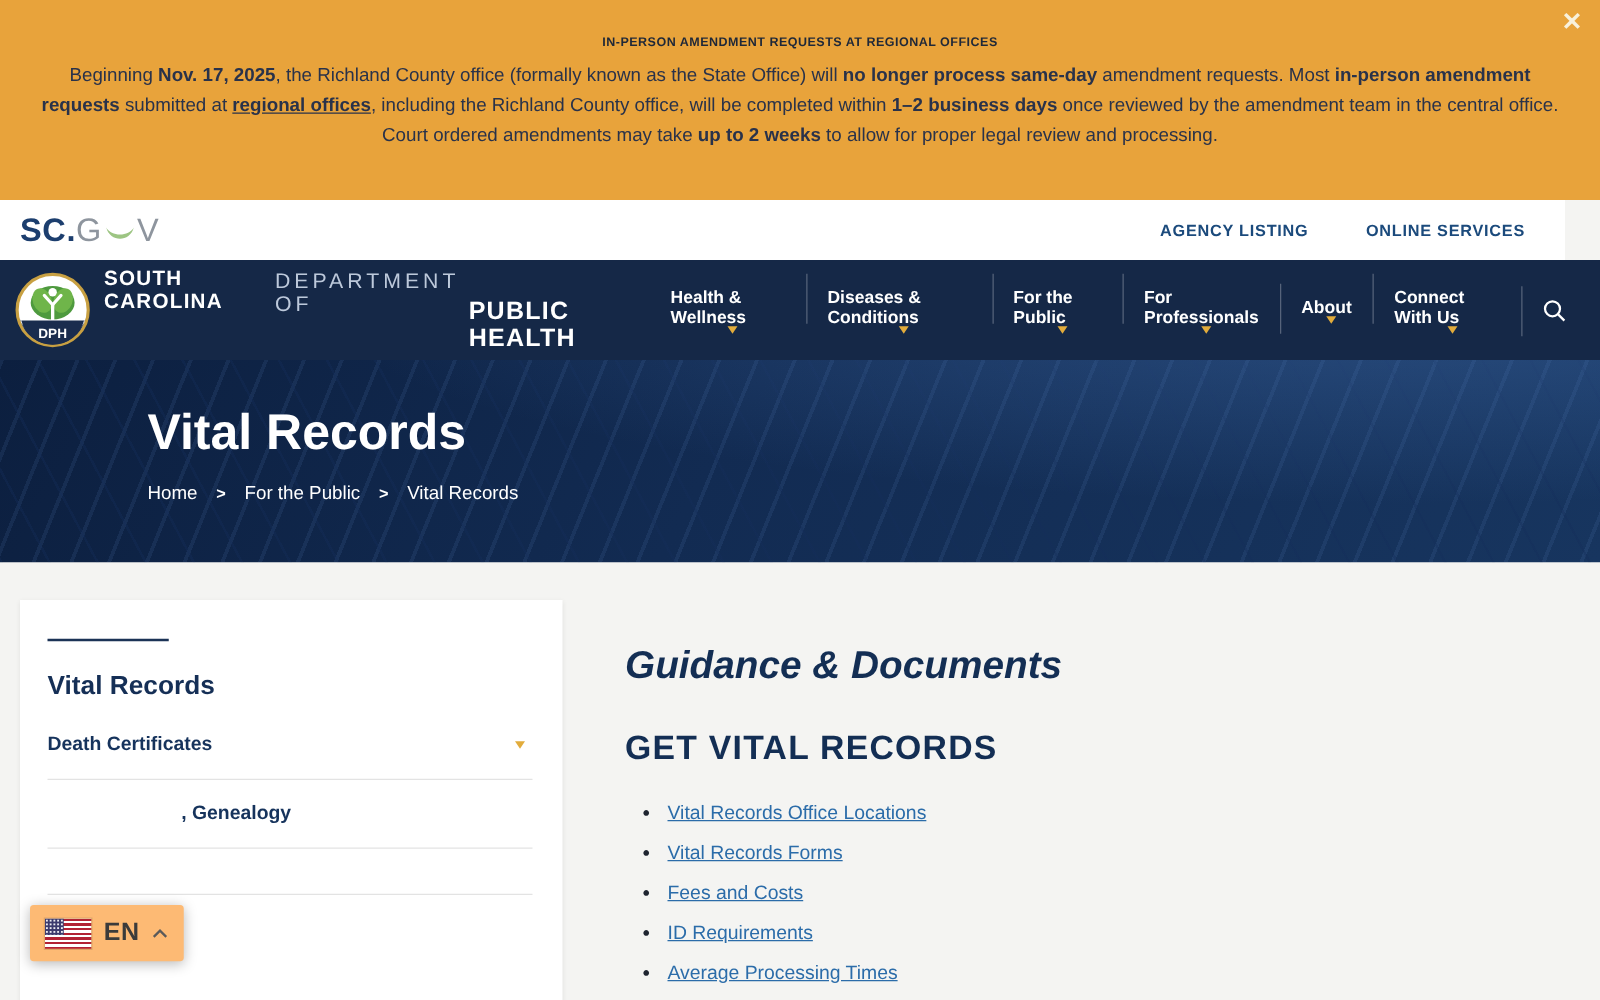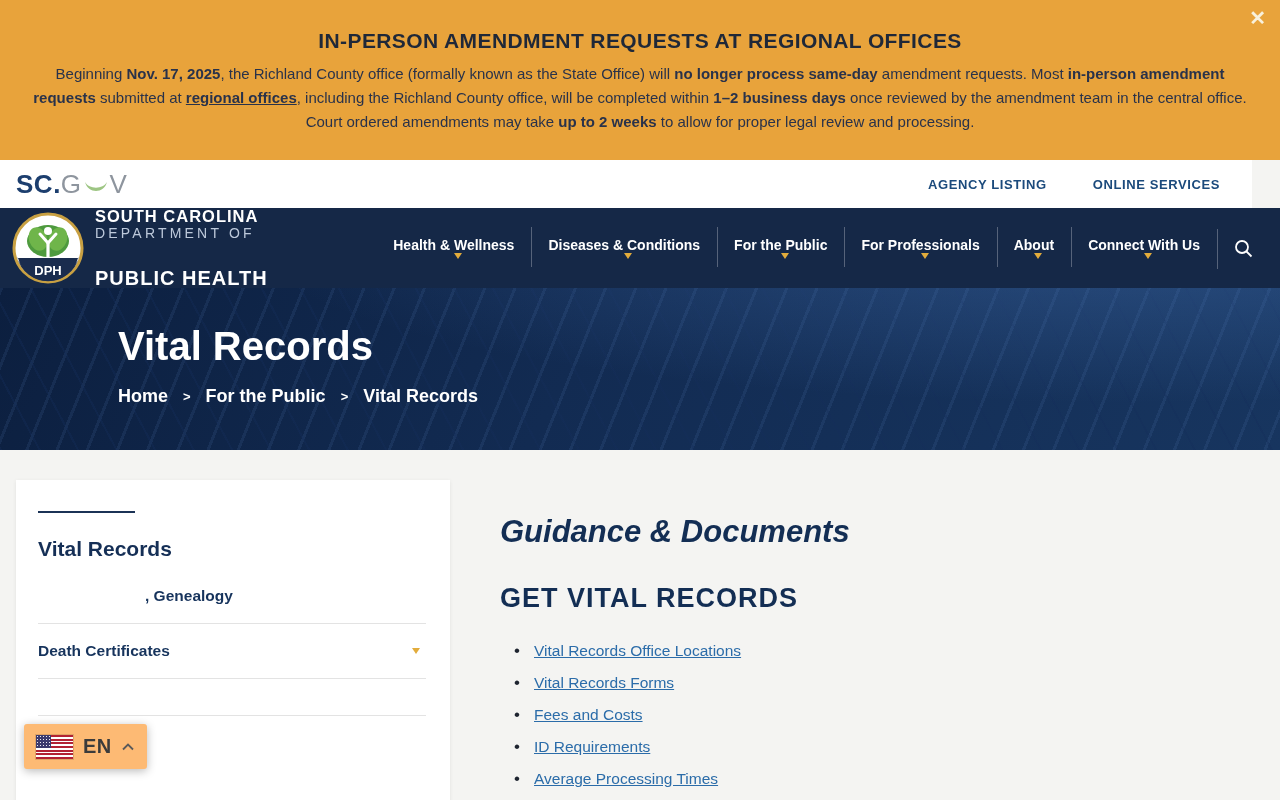--- a/index.html
+++ b/index.html
@@ -1,56 +1,56 @@
 <!DOCTYPE html>
 <html><head>
 <meta charset="utf-8">
 <style>
   * { margin:0; padding:0; box-sizing:border-box; }
   html,body { width:1280px; height:800px; overflow:hidden; font-family:"Liberation Sans", sans-serif; background:#F4F4F2; position:relative; }
 
   
   .alert { position:absolute; top:0; left:0; width:1280px; height:160px; background:#E8A33B; color:#222B3C; }
-  .alert-title { text-align:center; padding-top:29px; font-size:21px; font-weight:bold; letter-spacing:.4px; color:#1F2838; }
+  .alert-title { text-align:center; padding-top:29px; font-size:10px; font-weight:bold; letter-spacing:.4px; color:#1F2838; }
   .alert-body { width:1234px; margin:9px auto 0; text-align:center; font-size:15px; line-height:24px; color:#29324A; }
   .alert-body .b { font-weight:bold; }
   .alert-body .u { text-decoration:underline; cursor:pointer; }
   .alert-close { position:absolute; top:8px; right:14px; font-size:20px; font-weight:bold; color:#F8F1DC; cursor:pointer; background:none; border:none; line-height:1; }
 
   
   .utility { position:absolute; top:160px; left:0; width:1252px; height:48px; background:#FFFFFF; display:flex; align-items:center; justify-content:space-between; padding:0 32px 0 16px; }
   .scgov { display:flex; align-items:center; font-size:26px; cursor:pointer; letter-spacing:.5px; }
   .scgov .sc { font-weight:bold; color:#1C3E6E; }
   .scgov .dot { font-weight:bold; color:#1C3E6E; }
   .scgov .gray { color:#8E959E; }
   .scgov svg { margin:6px 1px 0; }
   .utility-links { display:flex; gap:46px; }
   .utility-link { font-size:13px; font-weight:bold; letter-spacing:.6px; color:#1B4A7C; cursor:pointer; }
 
   
   .mainnav { position:absolute; top:208px; left:0; width:1280px; height:80px; background:#152847; display:flex; align-items:center; }
   .brand { display:flex; align-items:center; gap:11px; padding-left:12px; cursor:pointer; }
-  .brand-text { display:flex; flex-direction:column; line-height:1.12; }
+  .brand-text { display:flex; flex-direction:row; line-height:1.12; }
   .brand-l1 { color:#FFFFFF; font-weight:bold; font-size:16.5px; letter-spacing:1px; }
-  .brand-l2 { color:#BDC9DB; font-size:14px; letter-spacing:3.2px; margin:1px 0; }
+  .brand-l2 { color:#BDC9DB; font-size:17px; letter-spacing:3.2px; margin:1px 0; }
   .brand-l3 { color:#FFFFFF; font-weight:bold; font-size:20px; letter-spacing:1px;margin-top:24px; }
   .navmenu { display:flex; align-items:center; margin-left:auto; margin-right:10px; list-style:none; }
   .navmenu li { display:flex; align-items:center; padding:4px 17px; cursor:pointer; position:relative;flex-direction:column; }
   .navmenu li + li::before { content:""; position:absolute; left:0; top:-6px; height:40px; width:1px; background:rgba(255,255,255,.28); }
   .nav-label { color:#FFFFFF; font-weight:bold; font-size:14px; }
   .caret { width:0; height:0; border-left:4.5px solid transparent; border-right:4.5px solid transparent; border-top:6.5px solid #E2AC3C; margin-left:8px; }
   .nav-search { padding:4px 16px 4px 18px; }
 
   
   .hero { position:absolute; top:288px; left:0; width:1280px; height:162px; background:linear-gradient(120deg,#0C1F3F 0%,#122B52 45%,#17355F 100%); overflow:hidden; }
   .hero::before { content:""; position:absolute; inset:0; background:repeating-linear-gradient(112deg, rgba(90,130,190,.13) 0 3px, transparent 3px 28px); }
   .hero::after { content:""; position:absolute; inset:0; background:radial-gradient(ellipse at 88% -30%, rgba(80,130,200,.35), transparent 55%), repeating-linear-gradient(62deg, rgba(20,45,90,.35) 0 2px, transparent 2px 34px); }
   .hero-title { position:absolute; left:118px; top:36px; color:#FFFFFF; font-size:40px; font-weight:bold; z-index:2; }
   .breadcrumb { position:absolute; left:118px; top:98px; display:flex; align-items:center; gap:15px; z-index:2; }
-  .crumb { color:#FFFFFF; font-weight:bold; font-size:18px; cursor:pointer; }
+  .crumb { color:#FFFFFF; font-weight:normal; font-size:15px; cursor:pointer; }
   .crumb-sep { color:#FFFFFF; font-weight:bold; font-size:13px; }
   .crumb.current { cursor:default; }
 
   
   .content { position:absolute; top:450px; left:0; width:1280px; height:350px; background:#F4F4F2; }
 
   .sidebar { position:absolute; left:16px; top:30px; width:434px; height:420px; background:#FFFFFF; box-shadow:0 1px 4px rgba(0,0,0,.08); padding:0 24px 0 22px; }
   .side-rule { width:97px; border-top:2px solid #1B3356; margin-top:31px; }
   .side-heading { margin-top:24px; font-size:21px; font-weight:bold; color:#152F56; }
   .side-list { list-style:none; margin-top:8px; }
@@ -162,26 +162,26 @@
     <span class="crumb current">Vital Records</span>
   </div>
 </div>
 
 <div class="content">
 
   <div class="sidebar">
     <div class="side-rule"></div>
     <div class="side-heading">Vital Records</div>
     <ul class="side-list">
-      <li class="side-item offset">
-          <span class="side-label">, Genealogy</span>
-        </li>
       <li class="side-item">
           <span class="side-label">Death Certificates</span>
           <span class="caret"></span>
+        </li>
+      <li class="side-item offset">
+          <span class="side-label">, Genealogy</span>
         </li>
       <li class="side-item"></li>
     </ul>
   </div>
 
   <div class="main-col">
     <h1 class="main-heading">Guidance &amp; Documents</h1>
     <h2 class="section-heading">GET VITAL RECORDS</h2>
     <ul class="link-list">
       <li>

